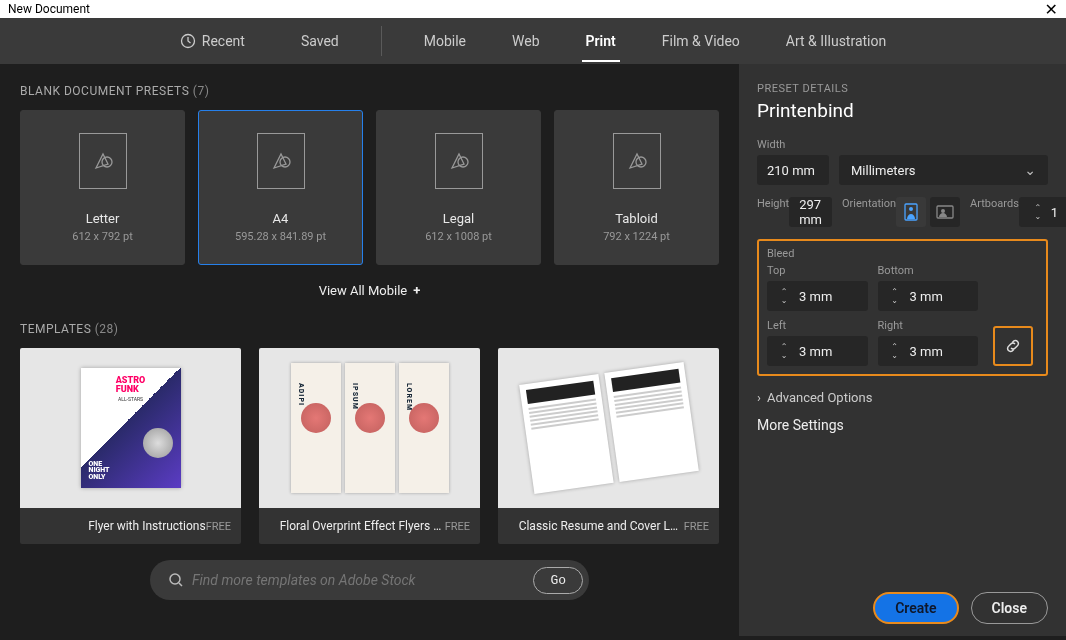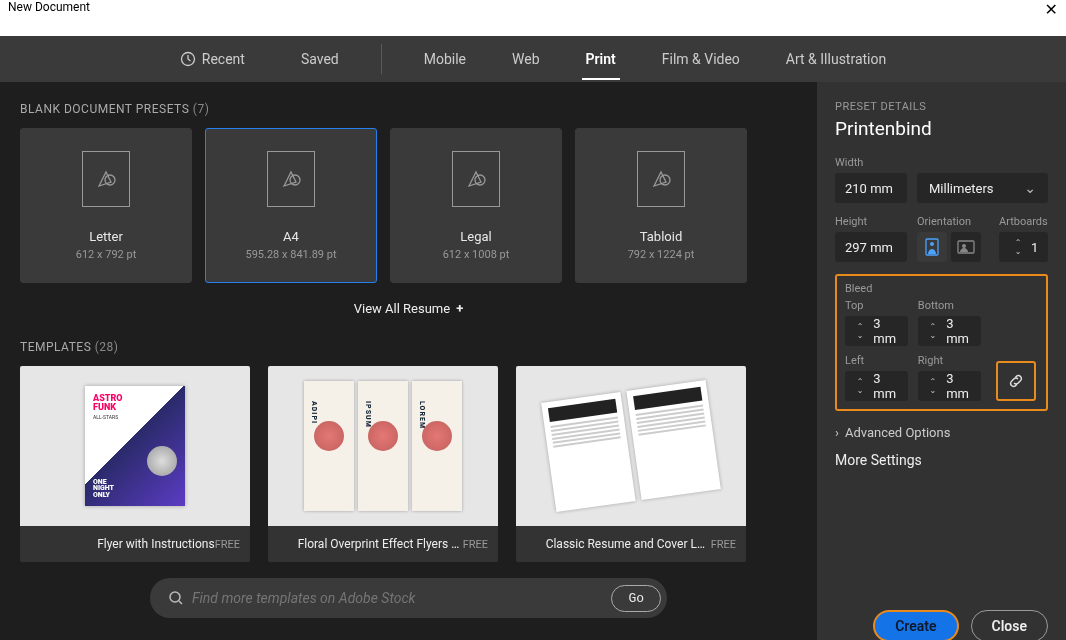--- a/index.html
+++ b/index.html
@@ -1,17 +1,17 @@
 <!DOCTYPE html>
 <html><head>
 <meta charset="utf-8">
 <style>
 *{box-sizing:border-box;margin:0;padding:0;font-family:-apple-system,BlinkMacSystemFont,"Segoe UI",Roboto,sans-serif;}
 body{background:#1e1e1e;color:#ccc;width:1066px;height:640px;overflow:hidden;font-size:13px;}
-.titlebar{background:#fff;height:36px;display:flex;align-items:flex-start;justify-content:space-between;padding:0 8px;color:#000;font-size:12px;}
+.titlebar{background:#fff;height:18px;display:flex;align-items:center;justify-content:space-between;padding:0 8px;color:#000;font-size:12px;}
 .titlebar .close{font-size:16px;cursor:pointer;}
 .tabs{background:#3a3a3a;height:46px;display:flex;align-items:center;justify-content:center;position:relative;}
 .tab-group{display:flex;align-items:center;gap:38px;}
 .tab{color:#ccc;padding:13px 4px;cursor:pointer;font-size:14px;position:relative;}
 .tab.recent{display:flex;align-items:flex-start;gap:6px;margin-right:10px;}
 .tab.active{color:#fff;font-weight:600;}
 .tab.active::after{content:"";position:absolute;bottom:0;left:0;right:0;height:2px;background:#fff;}
 .tab-sep{width:1px;height:30px;background:#5a5a5a;}
 .main{display:flex;height:572px;}
 .left{flex:1;padding:20px 20px 10px 20px;overflow:hidden;position:relative;}
@@ -29,25 +29,25 @@
 .templates{display:flex;gap:18px;margin-bottom:14px;}
 .tpl{width:230px;background:#333;border-radius:2px;overflow:hidden;cursor:pointer;}
 .tpl-img{height:160px;background:#e6e6e6;position:relative;overflow:hidden;}
 .tpl-bar{height:36px;display:flex;align-items:center;justify-content:flex-end;padding:0 10px;font-size:12px;}
 .tpl-name{color:#eee;white-space:nowrap;overflow:hidden;text-overflow:ellipsis;max-width:165px;}
 .tpl-free{color:#999;font-size:11px;}
 .search{height:40px;background:#3a3a3a;border-radius:20px;margin:16px 130px;display:flex;align-items:center;padding:0 6px 0 18px;}
 .search svg{margin-right:8px;}
 .search input{flex:1;background:transparent;border:none;color:#ccc;font-size:14px;font-style:italic;outline:none;}
 .go{border:1px solid #aaa;border-radius:16px;padding:5px 16px;color:#eee;cursor:pointer;font-size:13px;font-family:Liberation Mono, monospace;}
-.right{width:249px;background:#323232;padding:18px 18px 12px 18px;display:flex;flex-direction:column;position:relative;}
+.right{width:327px;background:#323232;padding:18px 18px 12px 18px;display:flex;flex-direction:column;position:relative;}
 .lbl{font-size:11px;color:#999;margin-bottom:4px;}
 .pname{font-size:19px;color:#fff;margin-bottom:16px;}
 .row{display:flex;gap:10px;margin-bottom:12px;}
-.col{flex:1;display:flex;flex-direction:column;}
+.col{flex:1;display:flex;flex-direction:row;}
 .field{background:#262626;height:30px;display:flex;align-items:center;padding:0 10px;color:#eee;font-size:13px;border-radius:3px;}
 .units{flex:1;display:flex;justify-content:space-between;align-items:center;padding:0 12px;}
 .chev{color:#bbb;font-size:14px;}
 .orient{display:flex;gap:4px;}
 .orient-btn{width:30px;height:30px;background:#262626;display:flex;align-items:center;justify-content:center;cursor:pointer;border-radius:3px;}
 .orient-btn.sel{background:#393939;}
 .orient-btn svg{fill:#ccc;}
 .orient-btn.sel svg{fill:#4aa3ff;}
 .spinner{width:18px;display:flex;flex-direction:column;justify-content:center;gap:2px;margin-right:4px;}
 .spinner span{font-size:8px;color:#ccc;line-height:7px;text-align:center;cursor:pointer;}
@@ -61,21 +61,21 @@
 .link-box{border:2px solid #e88a1c;width:40px;height:40px;display:flex;align-items:center;justify-content:center;border-radius:3px;cursor:pointer;}
 .adv{display:flex;align-items:center;gap:6px;color:#ccc;font-size:13px;cursor:pointer;margin:6px 0 4px 0;}
 .cmode{font-size:11px;color:#999;margin-bottom:14px;}
 .more{font-size:14px;color:#eee;margin:8px 0;cursor:pointer;}
 .footer{margin-top:auto;display:flex;justify-content:flex-end;gap:12px;align-items:center;}
 .btn{height:32px;padding:0 20px;border-radius:16px;font-size:14px;font-weight:600;cursor:pointer;display:flex;align-items:center;}
 .btn.primary{background:#1473e6;color:#0f172a;border:2px solid #e88a1c;outline:1px solid transparent;}
 .btn.sec{background:transparent;border:1px solid #999;color:#eee;}
 
 .th1{display:flex;align-items:center;justify-content:center;height:100%;}
-.flyer{width:100px;height:120px;background:linear-gradient(135deg,#fff 0%,#fff 45%,#2a2a6a 45%,#5b3cc4 100%);position:relative;box-shadow:0 0 4px rgba(0,0,0,0.3);display:flex;flex-direction:column;padding:8px;}
+.flyer{width:100px;height:120px;background:linear-gradient(135deg,#fff 0%,#fff 45%,#2a2a6a 45%,#5b3cc4 100%);position:relative;box-shadow:0 0 4px rgba(0,0,0,0.3);display:flex;flex-direction:column;padding:8px;align-items:center;}
 .flyer .t{font-size:9px;font-weight:900;color:#f06;line-height:1;}
 .flyer .s{font-size:5px;color:#333;margin-top:2px;}
 .astro{position:absolute;right:8px;bottom:30px;width:30px;height:30px;background:radial-gradient(circle,#ddd,#999);border-radius:50%;}
 .one{position:absolute;left:8px;bottom:8px;font-size:7px;font-weight:900;color:#fff;line-height:0.9;}
 .th2{display:flex;gap:4px;justify-content:center;align-items:center;height:100%;padding:10px;}
 .fl2{width:50px;height:130px;background:#f5f0e8;position:relative;box-shadow:0 0 3px rgba(0,0,0,0.3);}
 .fl2::before{content:"";position:absolute;top:40px;left:10px;width:30px;height:30px;background:radial-gradient(circle,#d44,#a22);border-radius:50%;opacity:0.7;}
 .fl2 .tx{position:absolute;top:20px;left:6px;font-size:7px;font-weight:900;color:#1a2a3a;writing-mode:vertical-rl;letter-spacing:1px;}
 .th3{display:flex;gap:6px;justify-content:center;align-items:center;height:100%;transform:rotate(-8deg);}
 .resume{width:80px;height:110px;background:#fff;box-shadow:0 0 4px rgba(0,0,0,0.3);padding:6px;}
@@ -150,21 +150,21 @@
             <svg width="26" height="26" viewBox="0 0 26 26">
               <path d="M6 20 L13 6 L18 16 Z" stroke-width="1.3"></path>
               <circle cx="17" cy="14" r="5" stroke-width="1.3"></circle>
             </svg>
           </div>
         <div class="preset-name">Tabloid</div>
         <div class="preset-dim">792 x 1224 pt</div>
       </div>
     </div>
     <div class="view-all">
-      <span>View All Resume</span><span class="plus">+</span>
+      <span>View All Mobile</span><span class="plus">+</span>
     </div>
 
     <div class="section-h">
       <span>TEMPLATES</span>&nbsp;<span class="cnt">(28)</span>
     </div>
     <div class="templates">
       <div class="tpl">
         <div class="tpl-img">
           <div class="th1">
               <div class="flyer">

